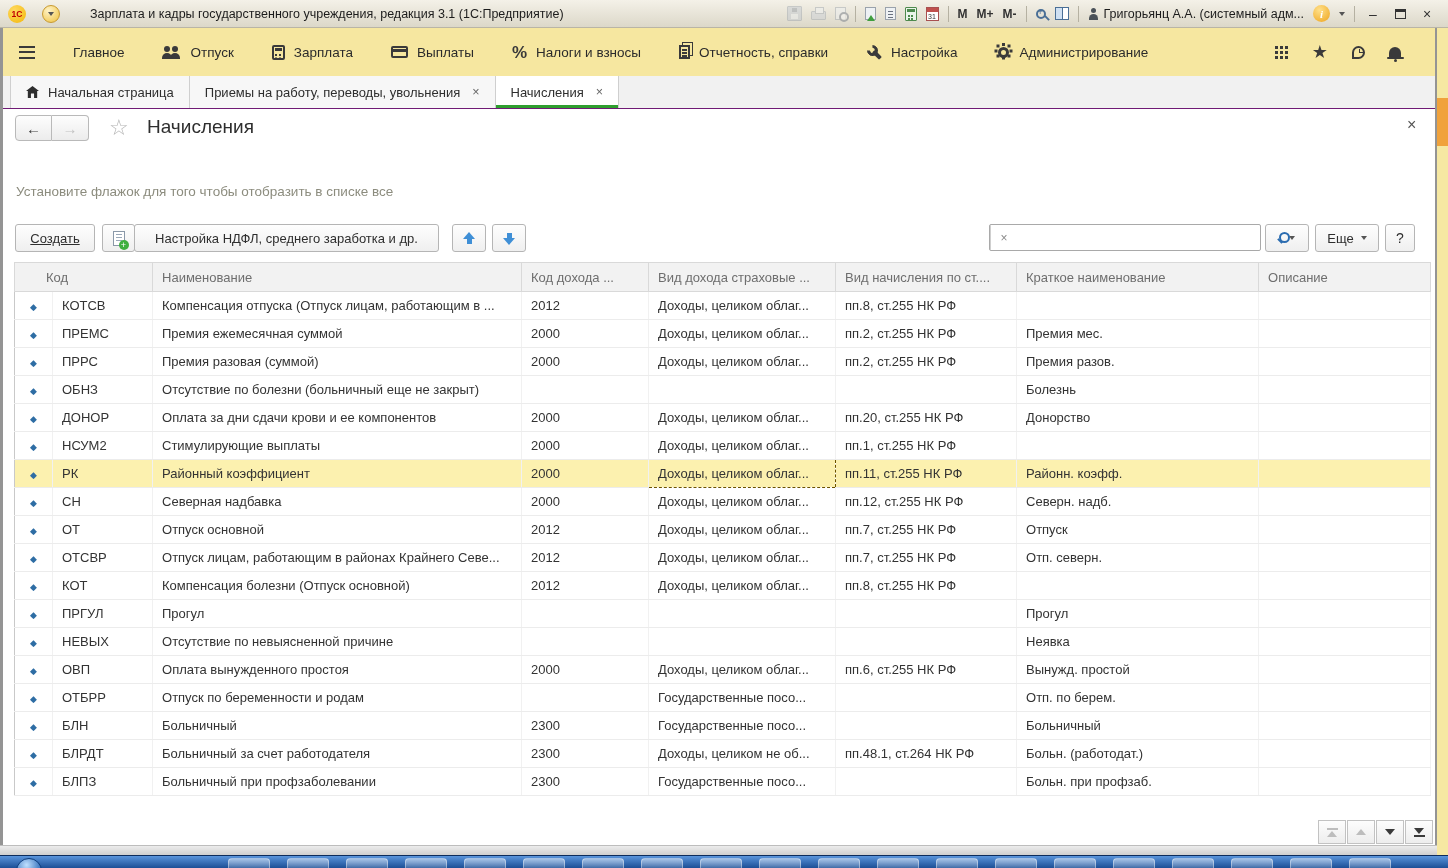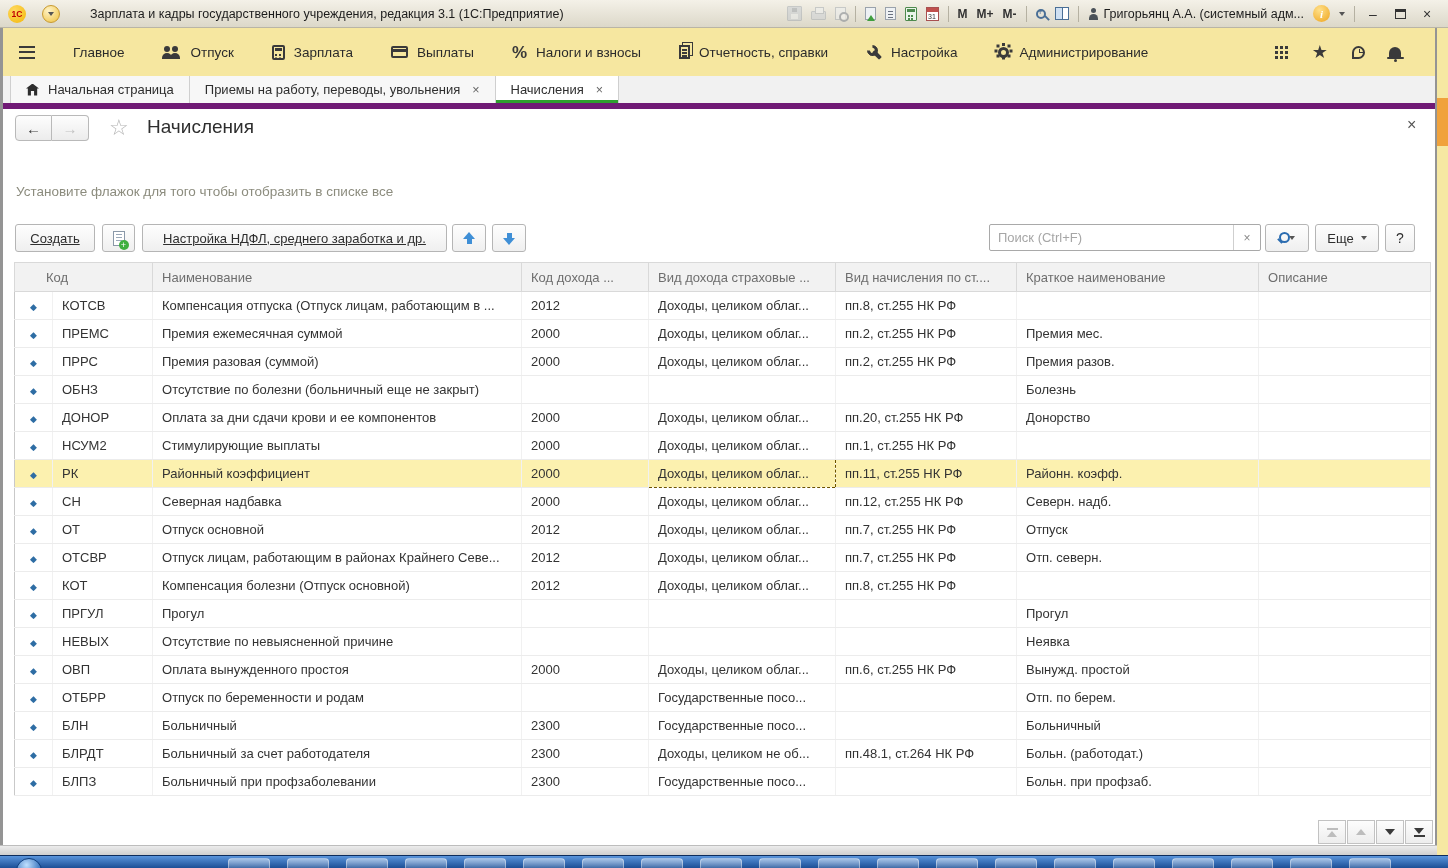--- a/index.html
+++ b/index.html
@@ -95,21 +95,21 @@
   .mi-star{font-size:18px;color:#3a3a3a;line-height:1;}
   .mi-history{width:13px;height:13px;border:2px solid #3a3a3a;border-radius:50% 50% 50% 0;}
   .mi-history::before{content:"";position:absolute;left:4.5px;top:1px;width:1.5px;height:4px;background:#3a3a3a;}
   .mi-history::after{content:"";position:absolute;left:4.5px;top:4px;width:4px;height:1.5px;background:#3a3a3a;}
   .mi-bell{width:12px;height:11px;background:#3a3a3a;border-radius:6px 6px 1px 1px;margin-top:1px;}
   .mi-bell::before{content:"";position:absolute;left:-2.5px;bottom:-1px;width:17px;height:2px;background:#3a3a3a;border-radius:1px;}
   .mi-bell::after{content:"";position:absolute;left:4.5px;bottom:-4px;width:3px;height:3px;background:#3a3a3a;border-radius:50%;}
 
   
   .tabbar{position:absolute;left:3px;top:76px;width:1432px;height:33px;background:#f1f1f1;
-    border-bottom:6px solid #701a75;display:flex;align-items:stretch;padding-left:7px;}
+    border-bottom:1px solid #701a75;display:flex;align-items:stretch;padding-left:7px;}
   .tab{display:flex;align-items:center;gap:9px;padding:0 15px;font-size:13px;color:#2e2e2e;
     background:#f7f7f7;border-right:1px solid #cfcfcf;white-space:nowrap;}
   .tab:first-child{border-left:1px solid #cfcfcf;}
   .tab.active{background:#fff;box-shadow:inset 0 -3px 0 #2f9e2f;}
   .tab-close{font-size:12.5px;color:#666;margin-left:3px;}
   .mi-home{width:13px;height:12px;background:#2e2e2e;
     clip-path:polygon(50% 0,100% 42%,86% 42%,86% 100%,62% 100%,62% 62%,38% 62%,38% 100%,14% 100%,14% 42%,0 42%);}
 
   
   .content{position:absolute;left:3px;top:109px;width:1432px;height:736px;background:#fff;}
@@ -129,21 +129,21 @@
 
   .btn{position:absolute;top:115px;height:28px;background:linear-gradient(#fefefe,#efefef);
     border:1px solid #b5b5b5;border-radius:3px;display:flex;align-items:center;justify-content:center;
     gap:7px;padding:0 13px;font-size:13px;color:#2e2e2e;white-space:nowrap;}
   .btn-create{left:12px;width:80px;text-decoration:underline;}
   .btn-copy{left:99px;width:33px;padding:0;}
   .ic-copydoc{width:12px;height:15px;background:#fff;border:1px solid #8a98a8;position:relative;}
   .ic-copydoc::before{content:"";position:absolute;left:2px;top:2px;width:6px;height:1px;background:#9aa8b8;box-shadow:0 3px 0 #9aa8b8,0 6px 0 #9aa8b8;}
   .ic-copydoc::after{content:"+";position:absolute;right:-5px;bottom:-5px;width:10px;height:10px;border-radius:50%;
     background:#3faf3f;color:#fff;font-size:9px;line-height:10px;text-align:center;}
-  .btn-ndfl{left:139px;width:305px;text-decoration:underline;}
+  .btn-ndfl{left:131px;width:305px;}
   .btn-up{left:449px;width:34px;padding:0;}
   .btn-down{left:489px;width:34px;padding:0;}
   .fat-arrow{position:relative;width:13px;height:13px;}
   .fat-arrow.up::before{content:"";position:absolute;left:0;top:0;border-left:6.5px solid transparent;border-right:6.5px solid transparent;border-bottom:7px solid #3f8fd6;}
   .fat-arrow.up::after{content:"";position:absolute;left:4px;top:7px;width:5px;height:5px;background:#3f8fd6;}
   .fat-arrow.down::before{content:"";position:absolute;left:0;bottom:0;border-left:6.5px solid transparent;border-right:6.5px solid transparent;border-top:7px solid #3f8fd6;}
   .fat-arrow.down::after{content:"";position:absolute;left:4px;bottom:7px;width:5px;height:5px;background:#3f8fd6;}
 
   .search-box{position:absolute;left:986px;top:115px;width:272px;height:27px;border:1px solid #a9a9a9;
     border-radius:2px;background:#fff;display:flex;align-items:stretch;}
@@ -310,21 +310,20 @@
     </div>
   <div class="btn btn-ndfl">Настройка НДФЛ, среднего заработка и др.</div>
   <div class="btn btn-up">
       <span class="fat-arrow up"></span>
     </div>
   <div class="btn btn-down">
       <span class="fat-arrow down"></span>
     </div>
 
   <div class="search-box">
-    <input placeholder="Поиск (Ctrl+F)" style="">
     <span class="search-clear">×</span>
   </div>
   <div class="btn btn-mag">
     <span class="ic-mag"></span>
     <span class="caret"></span>
   </div>
   <div class="btn btn-more">
     <span>Еще</span>
     <span class="caret"></span>
   </div>

